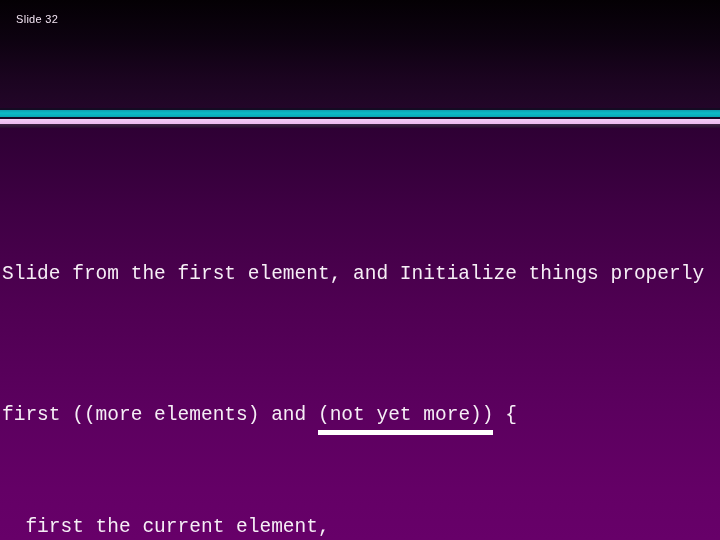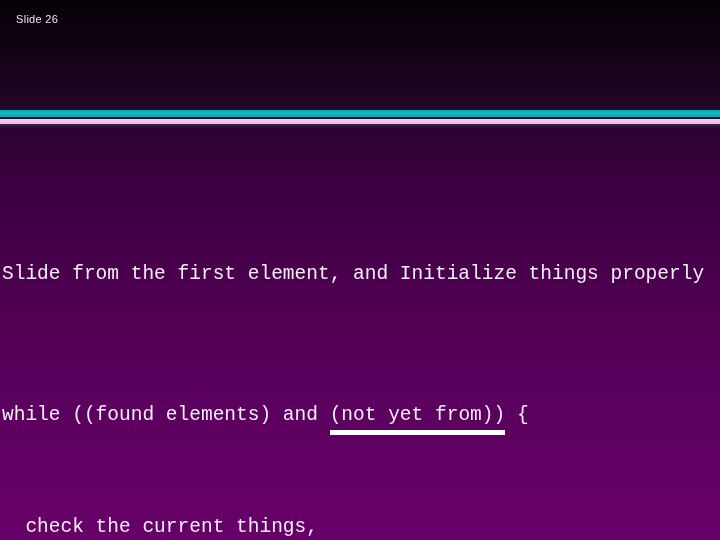--- a/index.html
+++ b/index.html
@@ -126,38 +126,38 @@
   }
 </style>
 </head>
 <body>
 
 <div id="slide">
 
   <div class="bg-top"></div>
   <div class="bg-bottom"></div>
 
-  <div class="slide-label">Slide 26</div>
+  <div class="slide-label">Slide 32</div>
 
 
   <div class="divider">
     <div class="band-dark-top"></div>
     <div class="band-teal"></div>
     <div class="band-mid"></div>
     <div class="band-pink"></div>
     <div class="band-dark-bot"></div>
   </div>
 
   <div class="body">
 
     <div class="line"><span>Slide from the first element, and Initialize things properly</span></div>
 
-    <div class="line gap-before"><span>while ((found elements) and </span><span class="uline">(not yet from))</span><span> {</span></div>
+    <div class="line gap-before"><span>first ((more elements) and </span><span class="uline">(not yet more))</span><span> {</span></div>
 
-    <div class="line"><span>  check the current things,</span></div>
+    <div class="line"><span>  first the current element,</span></div>
 
     
 
     
 
     
 
     
 
   </div>

